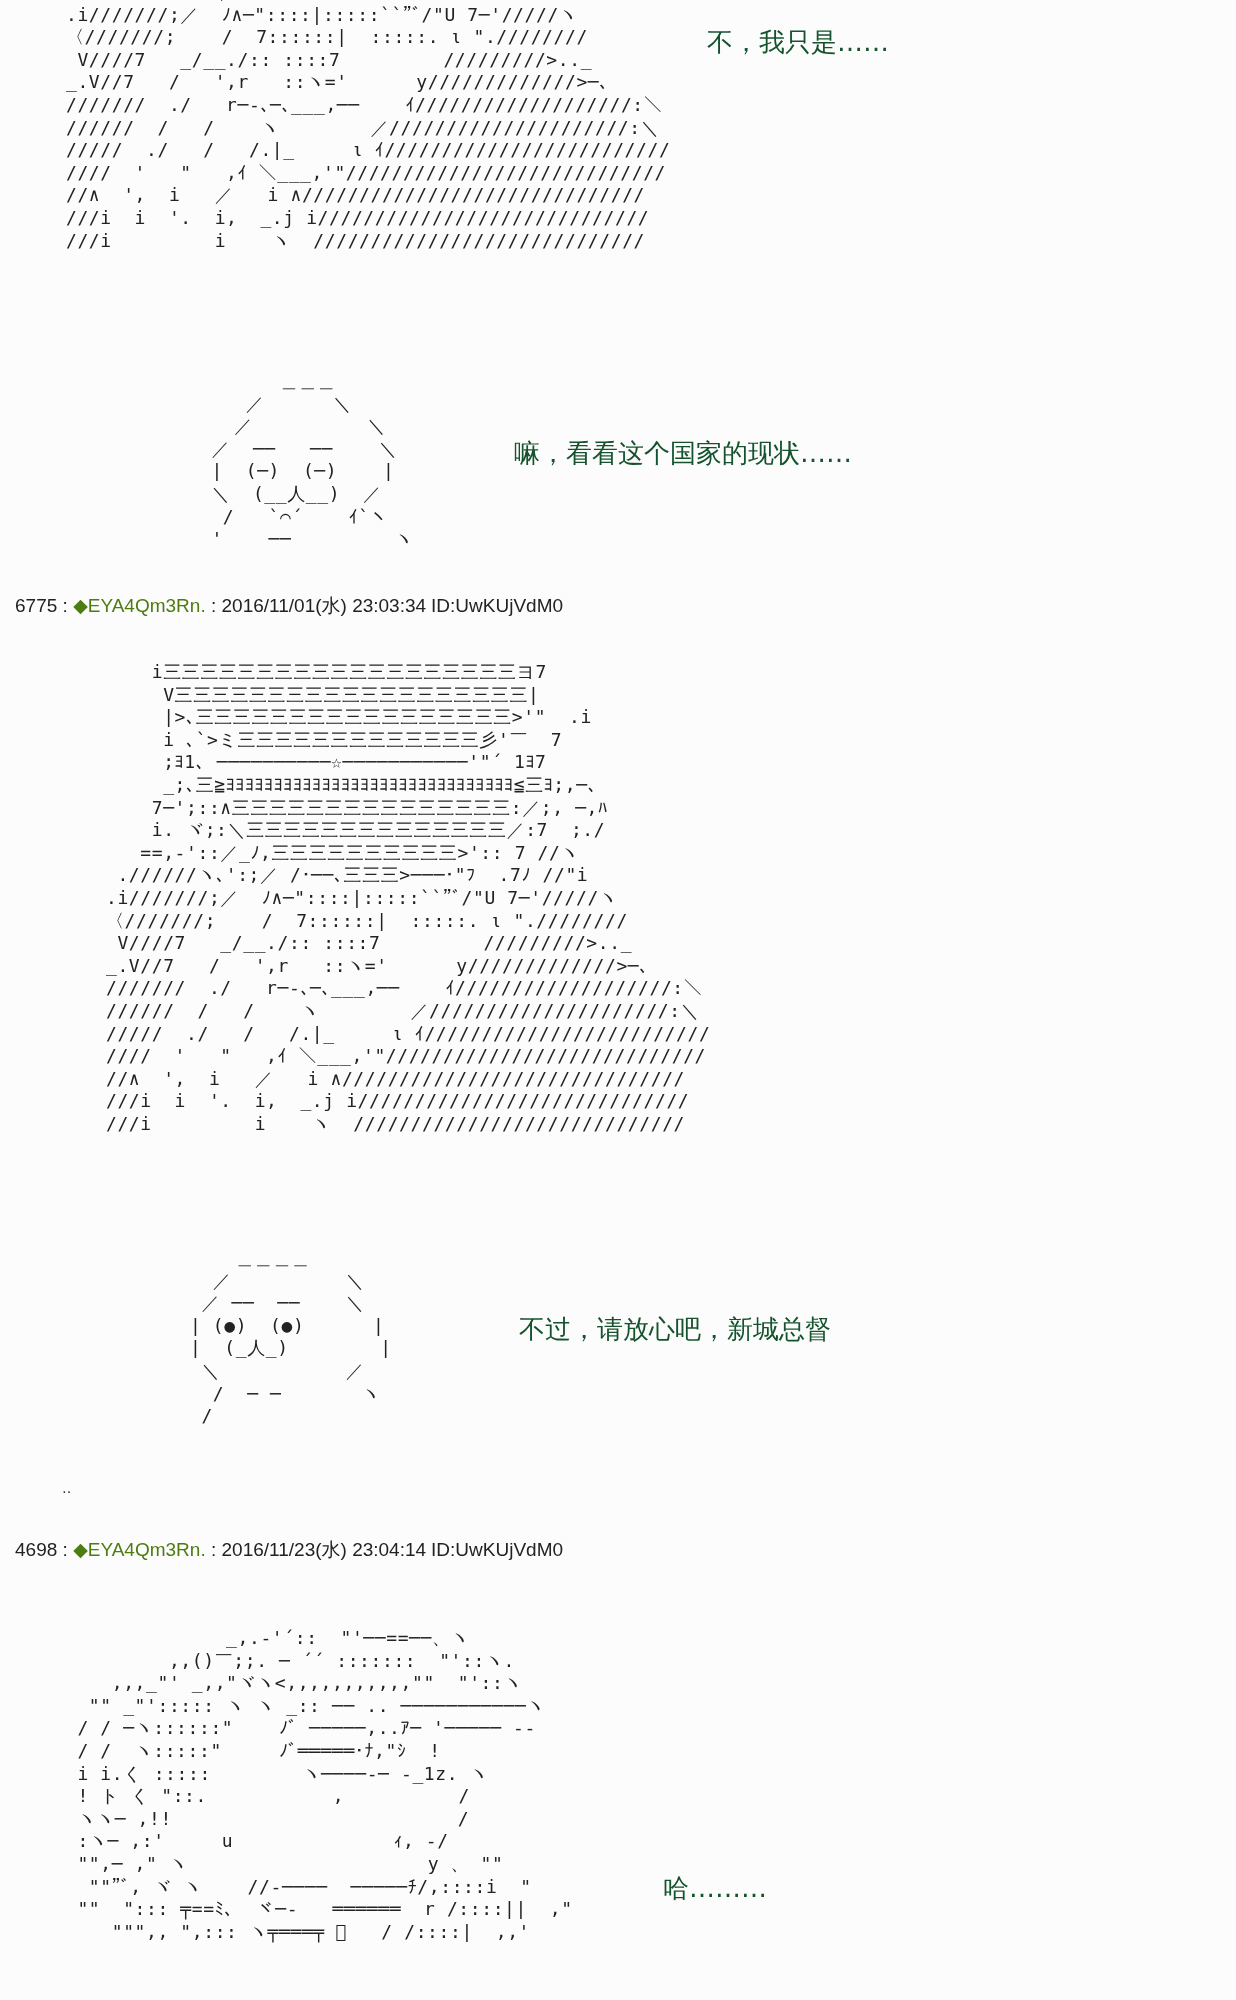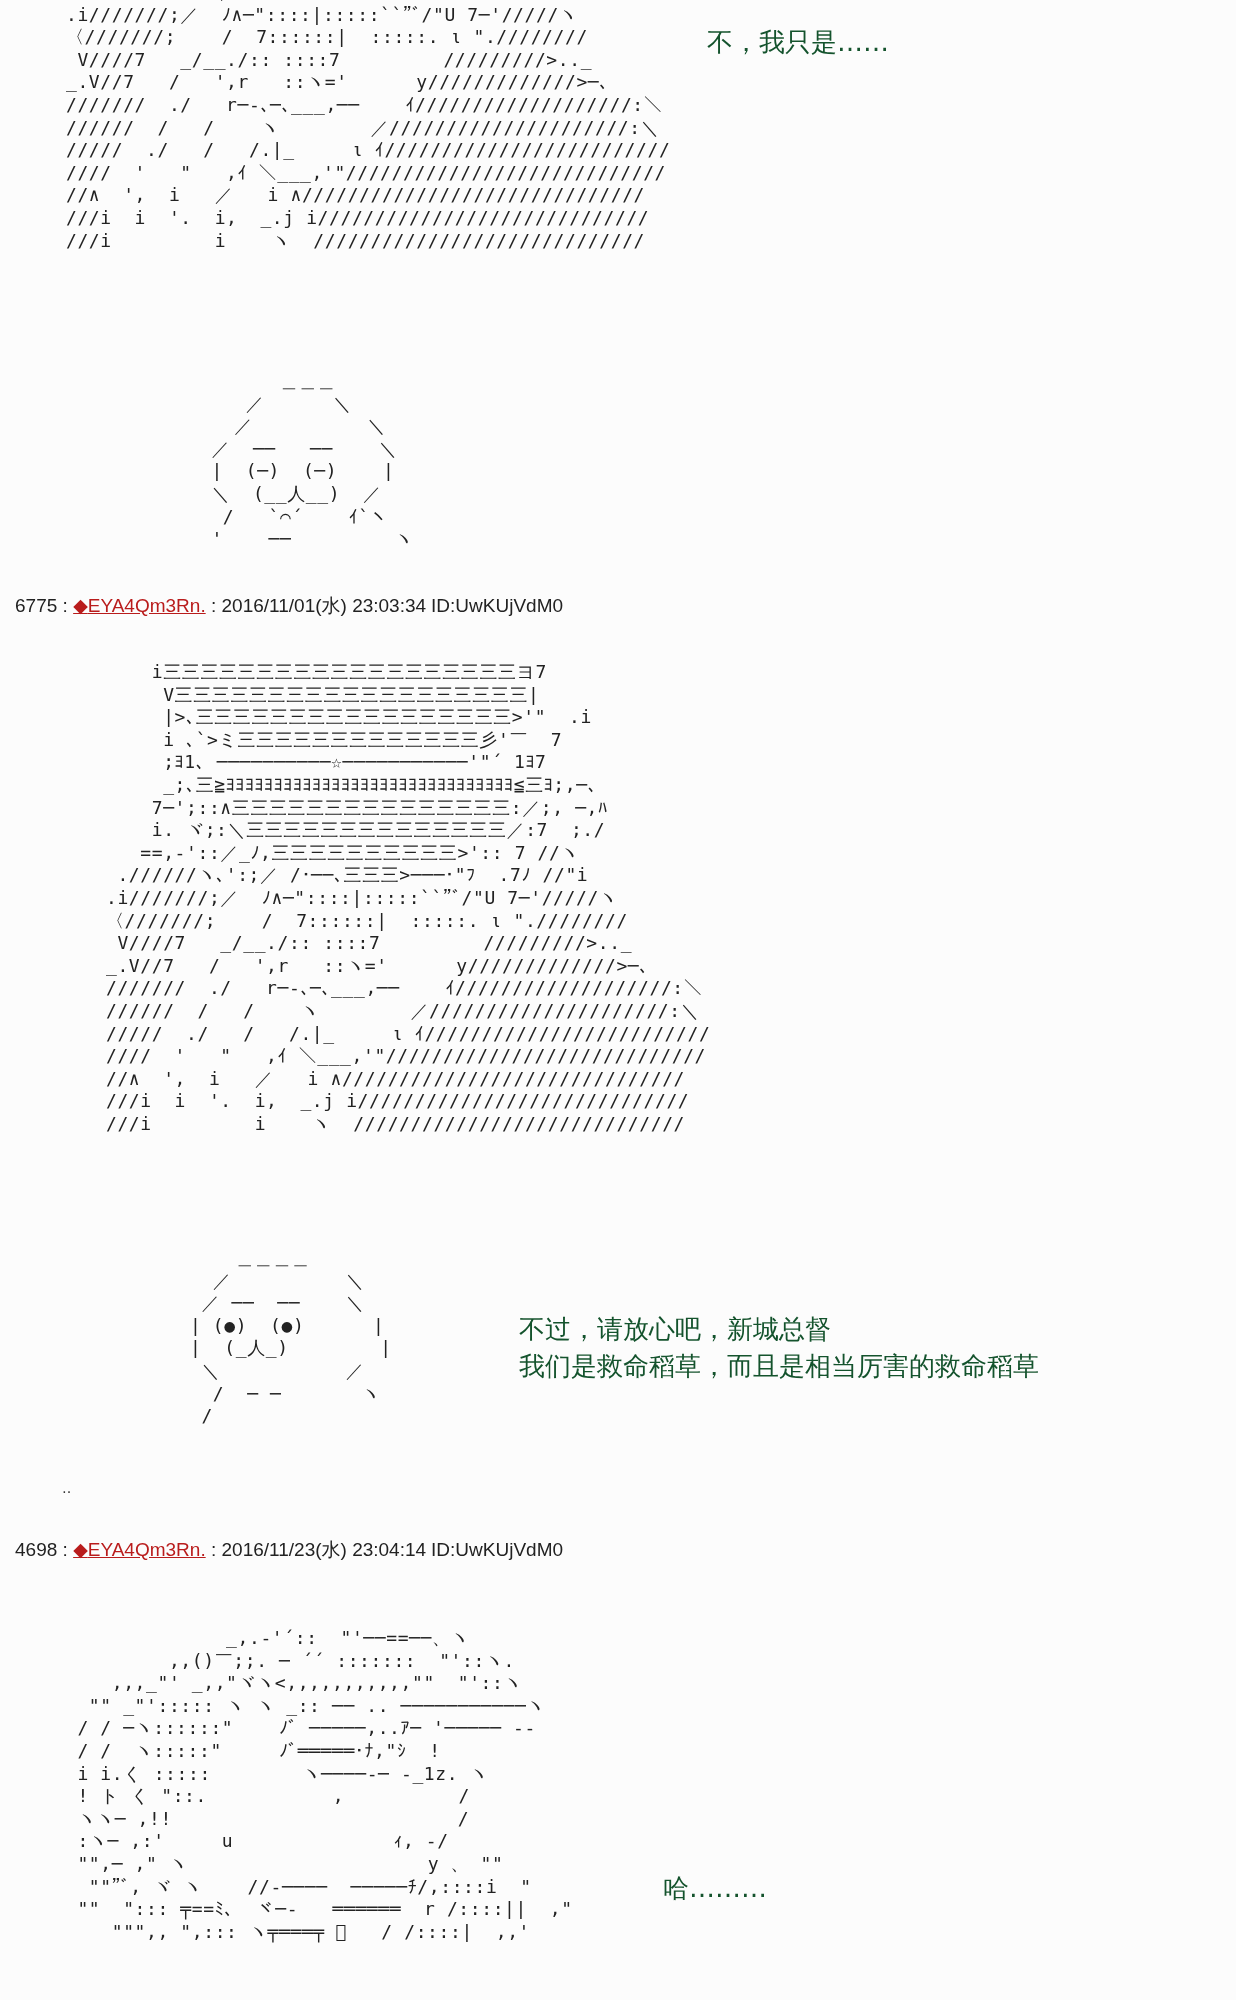--- a/index.html
+++ b/index.html
@@ -32,21 +32,21 @@
     .hdr {
       position: absolute;
       left: 15px;
       font-family: "Liberation Sans", sans-serif;
       font-size: 19px;
       line-height: 22px;
       color: #222222;
       white-space: nowrap;
     }
     .hdr span { white-space: pre; }
-    .trip { color: #b91c1c; text-decoration: underline; }
+    .trip { color: #4d7c0f; }
     .pid { margin-left: 5px; }
     .mark {
       position: absolute;
       font-family: "DejaVu Sans", sans-serif;
       font-size: 14px;
       color: #333333;
     }
   </style>
 </head>
 <body>
@@ -74,20 +74,21 @@
     <pre class="aa" style="left:200px; top:370px;">       ＿＿＿
     ／      ＼
    ／          ＼
  ／  ──   ──    ＼
  |  (─)  (─)    |
  ＼  (__人__)  ／
   /   `⌒´    ｲ`ヽ
  '    ──         ヽ</pre>
 
     <div class="dlg" style="left:514px; top:436px; line-height:35px;">
+      <div>嘛，看看这个国家的现状……</div>
     </div>
   </div>
 
   <div class="post">
     <div class="hdr" style="top:595px;"><span>6775</span><span> : </span><span class="trip"><span>◆</span><span>EYA4Qm3Rn.</span></span><span> : </span><span>2016/11/01(水) 23:03:34</span><span class="pid">ID:UwKUjVdM0</span></div>
 
     <pre class="aa" style="left:66px; top:661px;margin-left:40px;">    i三三三三三三三三三三三三三三三三三三三ヨ7
      V三三三三三三三三三三三三三三三三三三三|
      |&gt;､三三三三三三三三三三三三三三三三三&gt;'"  .i
      i ､`&gt;ミ三三三三三三三三三三三三三彡'￣  7
@@ -113,21 +114,20 @@
   ／          ＼
  ／ ──  ──    ＼
 | (●)  (●)      |
 |  (_人_)        |
  ＼           ／
   /  ─ ─       ヽ
  /</pre>
 
     <div class="dlg" style="left:519px; top:1311px; line-height:37px;">
       <div>不过，请放心吧，新城总督</div>
-      <div>我们是救命稻草，而且是相当厉害的救命稻草</div>
     </div>
 
     <div class="mark" style="left:62px; top:1480px;">‥</div>
   </div>
 
   <div class="post">
     <div class="hdr" style="top:1539px;"><span>4698</span><span> : </span><span class="trip"><span>◆</span><span>EYA4Qm3Rn.</span></span><span> : </span><span>2016/11/23(水) 23:04:14</span><span class="pid">ID:UwKUjVdM0</span></div>
 
     <pre class="aa" style="left:66px; top:1627px;">              _,.-'´::  "'──==──、ヽ
          ,,()￣;;. ─ ´´ :::::::  "'::ヽ.

